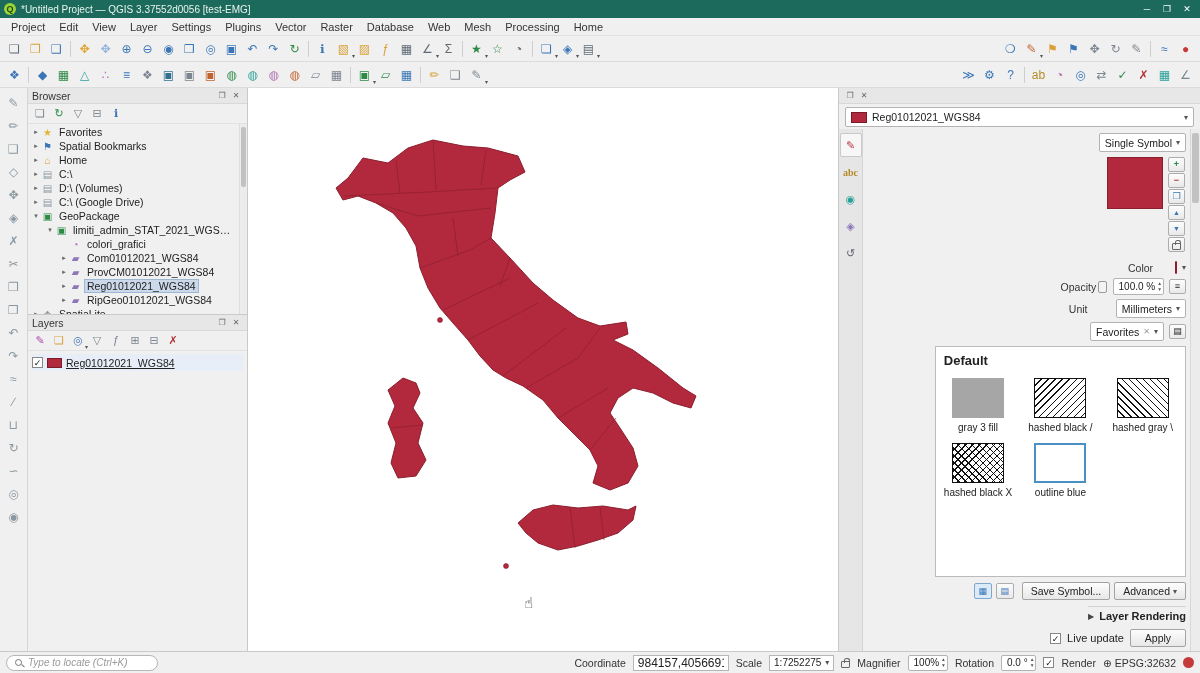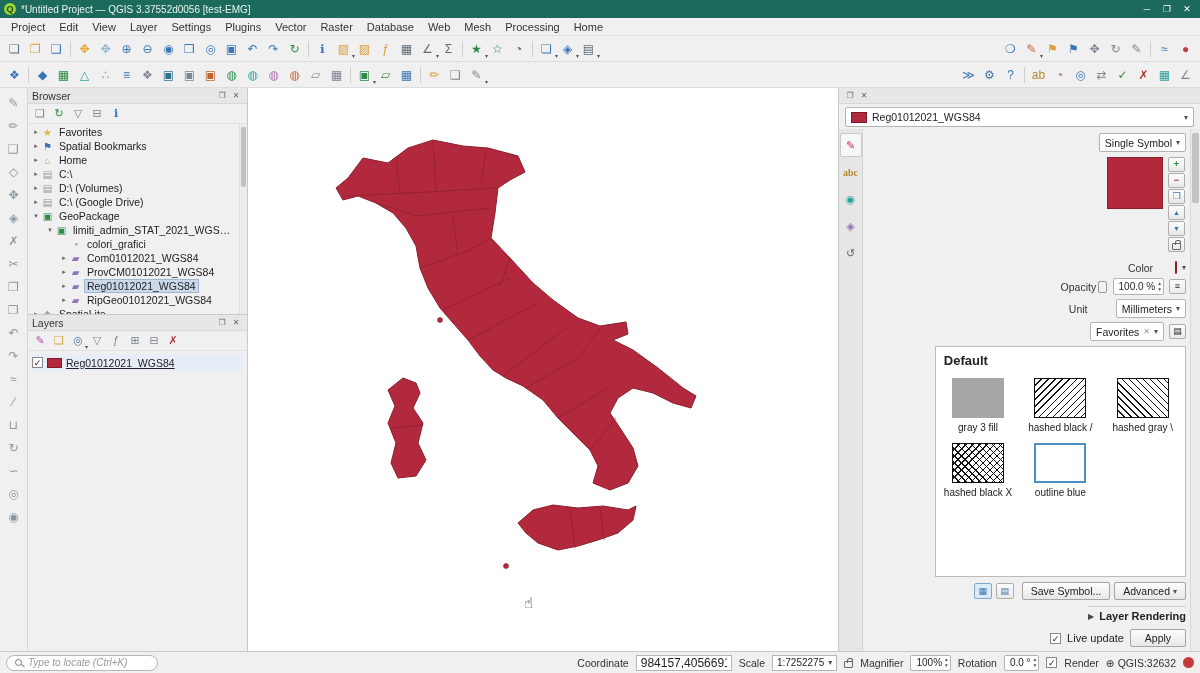--- a/index.html
+++ b/index.html
@@ -1020,18 +1020,18 @@
       <span>0.0 °</span>
       <span class="arrs">
           <span>▴</span>
           <span>▾</span>
         </span>
     </div>
     <span class="cb">✓</span>
     <span class="sblab">Render</span>
     <span class="crs">
       <span>⊕</span>
-      <span>QGIS:32632</span>
+      <span>EPSG:32632</span>
     </span>
     <span class="msgdot"></span>
   </div>
 
 </div>
 
 </body></html>

